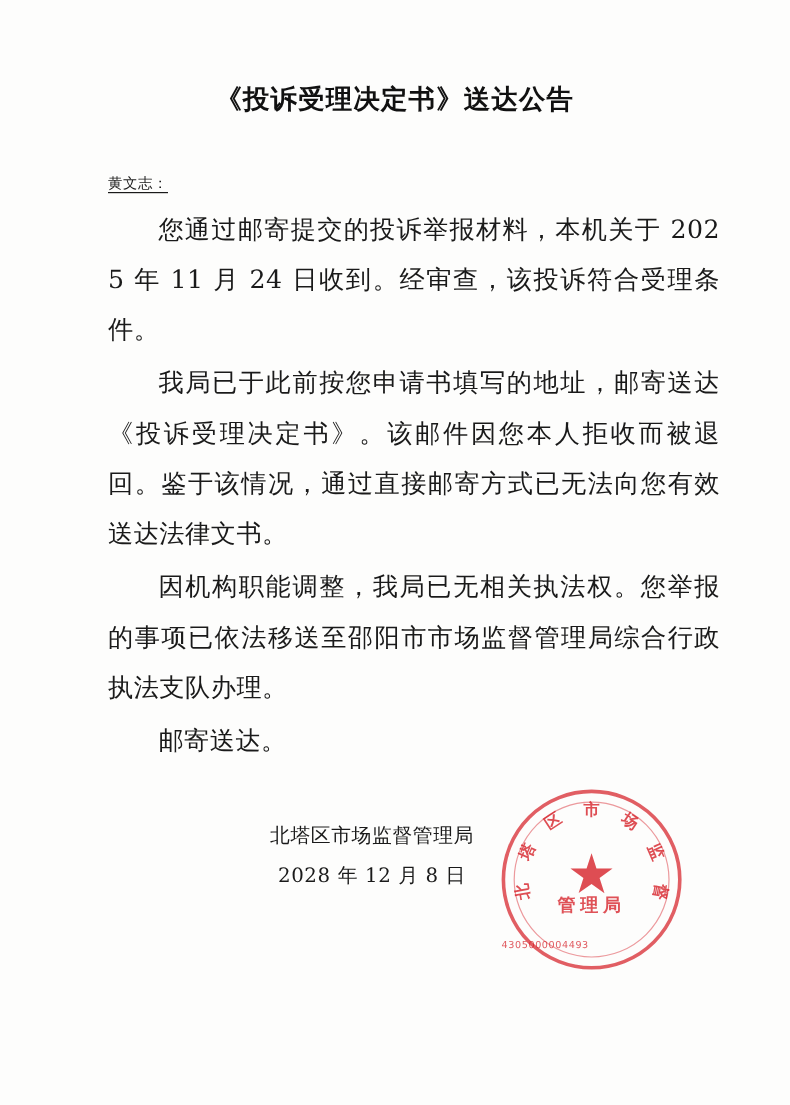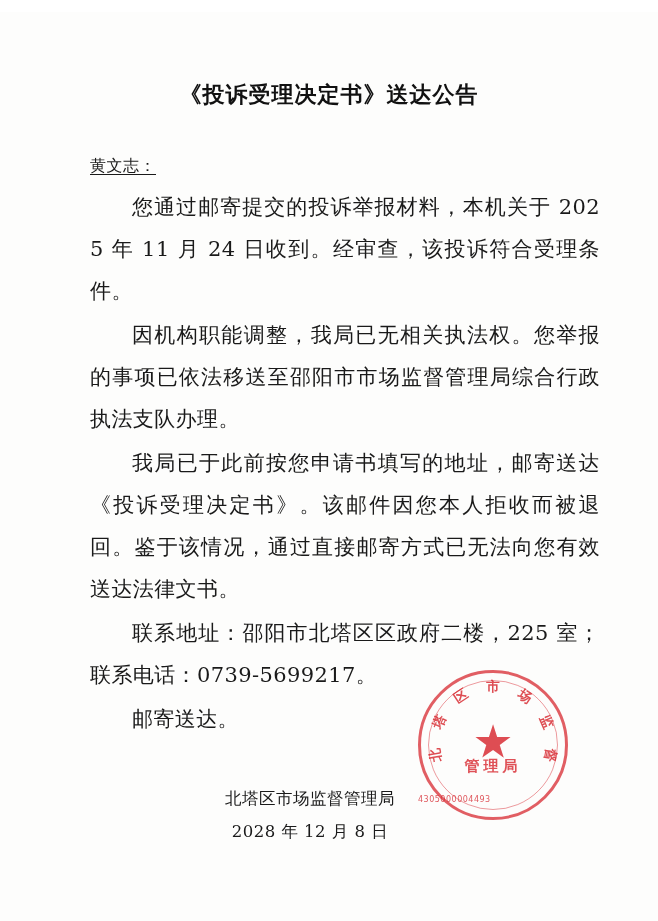--- a/index.html
+++ b/index.html
@@ -19,31 +19,31 @@
     position: relative;
     width: 658px;
     height: 921px;
     background: #fdfdfc;
   }
   .doc-title {
     text-align: center;
     font-size: 22px;
     font-weight: bold;
     letter-spacing: 1px;
-    margin: 12px;
+    margin: 0;
     padding-top: 68px;
     color: #111;
     font-family: "DejaVu Serif", "Liberation Serif", serif;
   }
   .body-area {
     padding: 0 58px 0 90px;
     margin-top: 44px;
   }
   .addressee {
-    font-size: 16px;
+    font-size: 12px;
     line-height: 1.5;
     text-decoration: underline;
     text-underline-offset: 3px;
     display: inline-block;
     margin-bottom: 8px;
     letter-spacing: 0.5px;
   }
   p.para {
     font-size: 21px;
     line-height: 2.0;
@@ -141,23 +141,22 @@
 
   <h1 class="doc-title">《投诉受理决定书》送达公告</h1>
 
   <div class="body-area">
 
     <div>
       <span class="addressee">黄文志：</span>
     </div>
 
     <p class="para">您通过邮寄提交的投诉举报材料，本机关于 2025 年 11 月 24 日收到。经审查，该投诉符合受理条件。</p>
+    <p class="para">我局已于此前按您申请书填写的地址，邮寄送达《投诉受理决定书》。该邮件因您本人拒收而被退回。鉴于该情况，通过直接邮寄方式已无法向您有效送达法律文书。</p>
     <p class="para">因机构职能调整，我局已无相关执法权。您举报的事项已依法移送至邵阳市市场监督管理局综合行政执法支队办理。</p>
-    <p class="para">我局已于此前按您申请书填写的地址，邮寄送达《投诉受理决定书》。该邮件因您本人拒收而被退回。鉴于该情况，通过直接邮寄方式已无法向您有效送达法律文书。</p>
-    <p class="para">联系地址：邵阳市北塔区区政府二楼，225 室；联系电话：0739-5699217。</p>
     <p class="para">邮寄送达。</p>
 
     <div class="signature-block">
       <span class="sig-line">北塔区市场监督管理局</span>
       <span class="sig-line">2028 年 12 月 8 日</span>
     </div>
 
   </div>
 
   <div class="seal">

